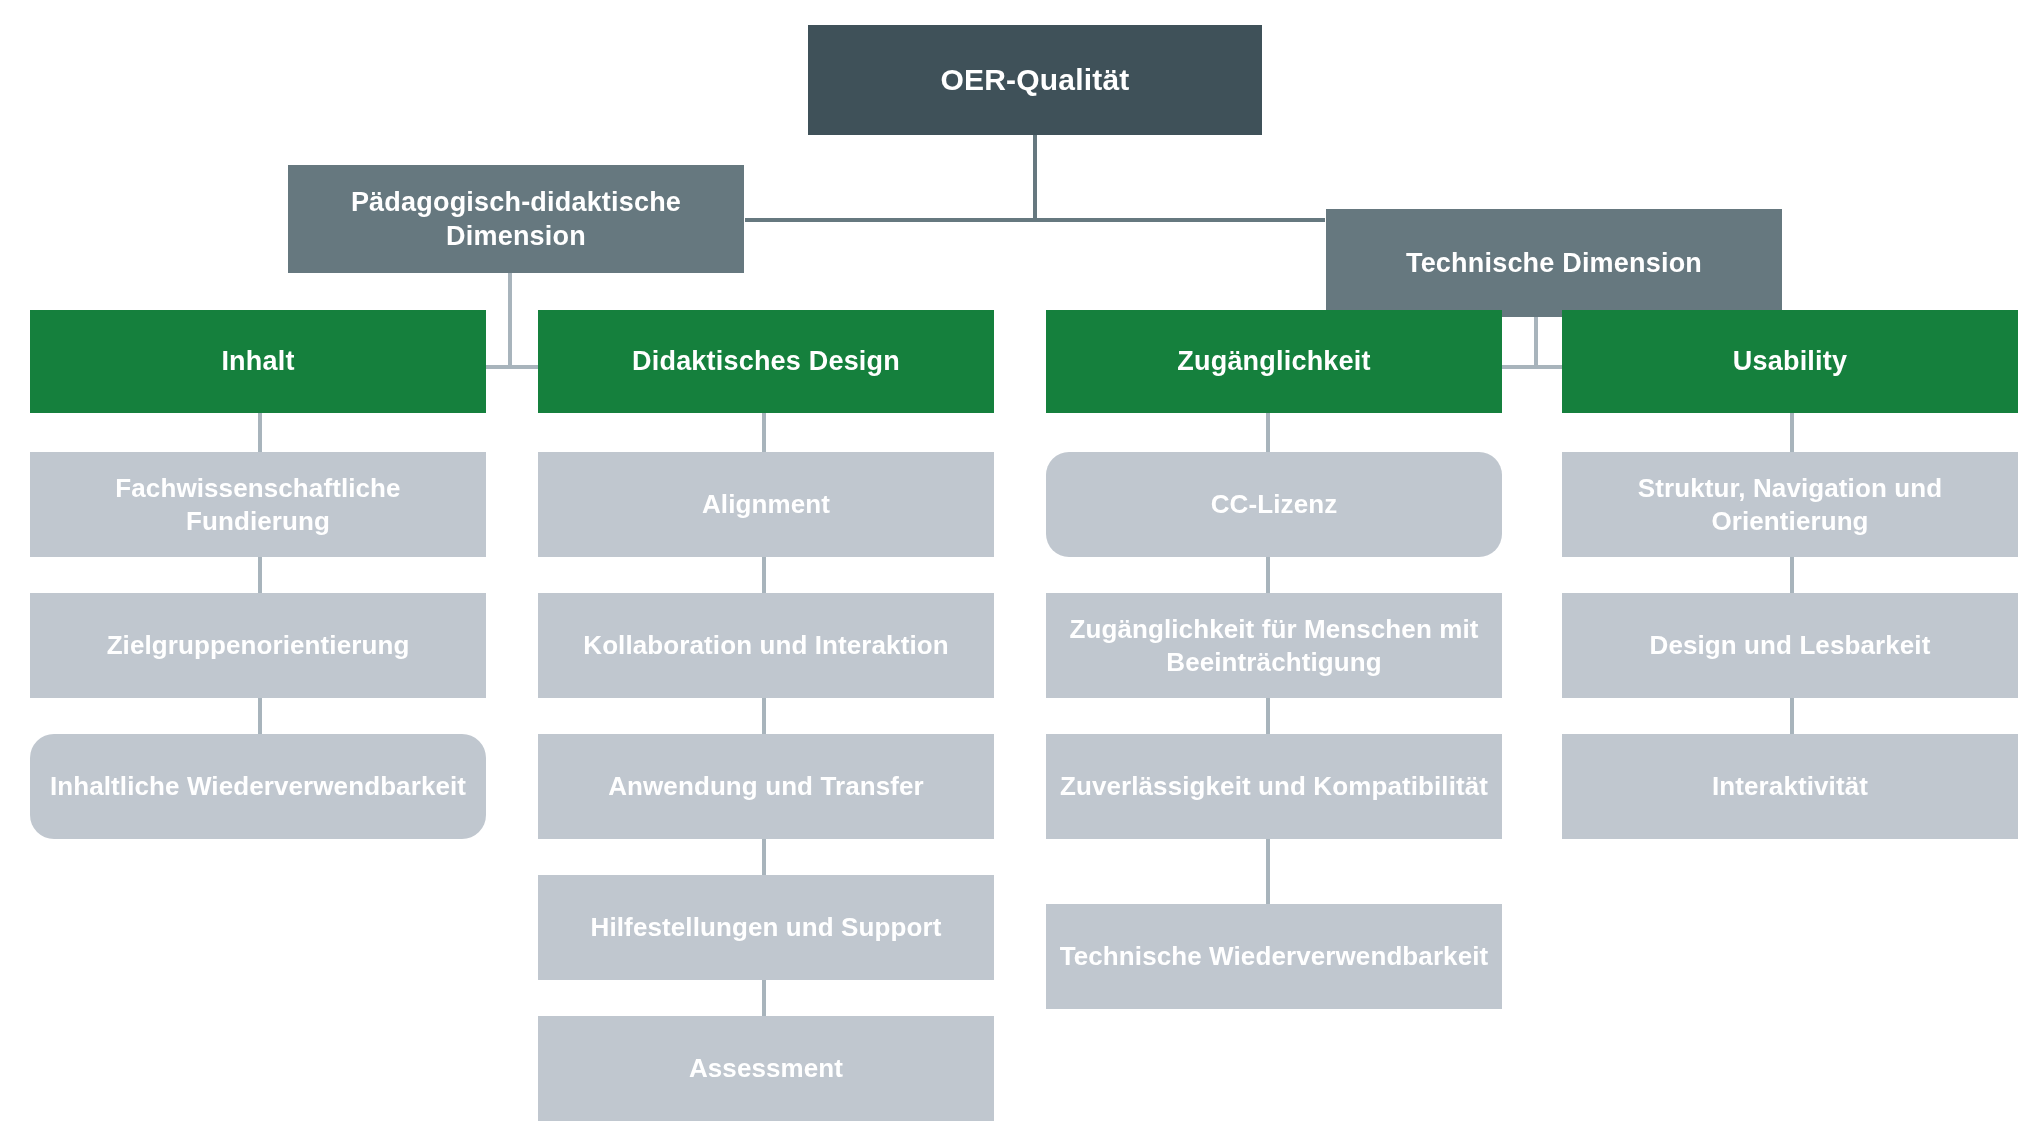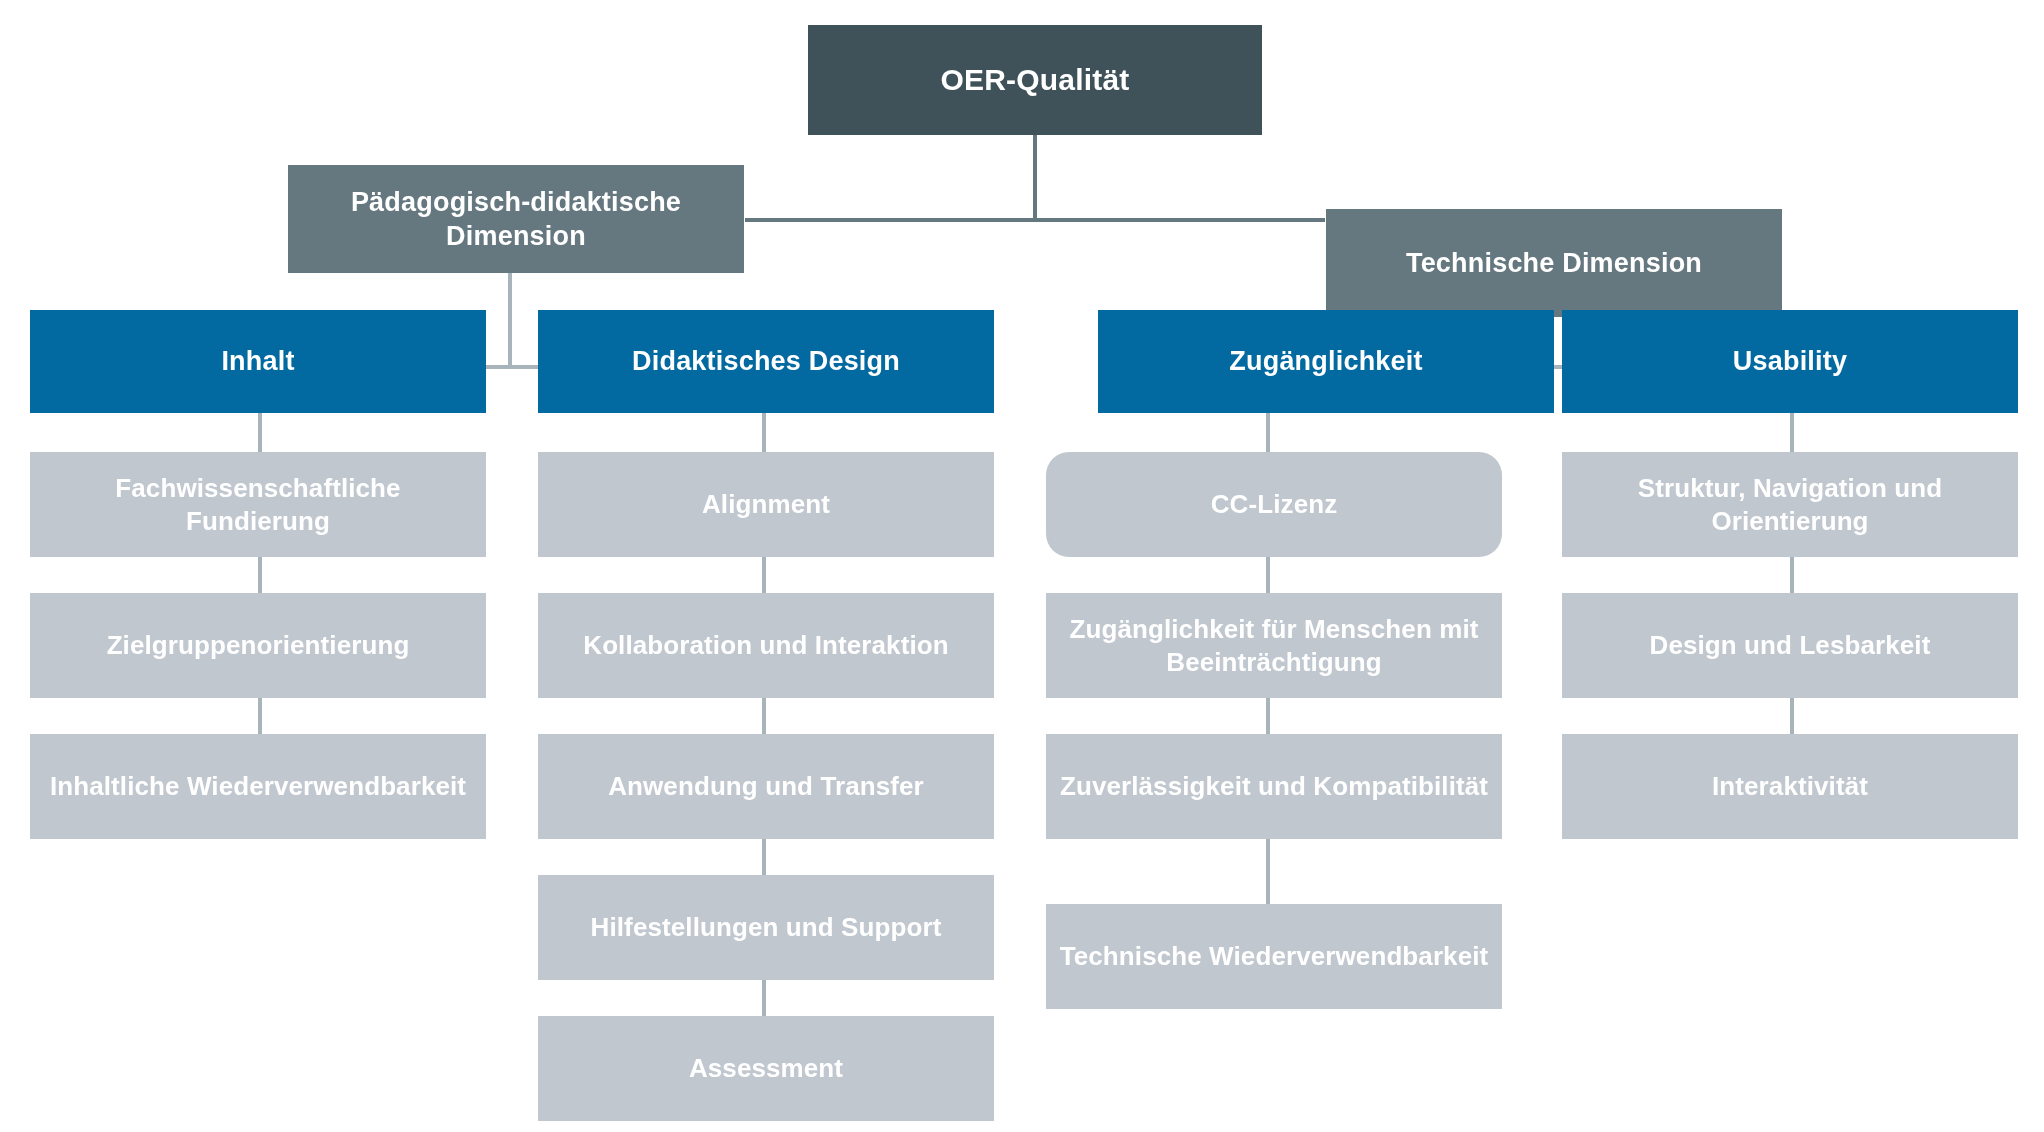--- a/index.html
+++ b/index.html
@@ -17,21 +17,21 @@
     text-align:center;
     color:#ffffff;
     font-weight:bold;
     line-height:1.26;
     box-sizing:border-box;
     padding:4px 12px;
     z-index:3;
   }
   .lvl-root{ background:#3f5159; font-size:30px; letter-spacing:.2px; }
   .lvl-dim { background:#66787f; font-size:27px; letter-spacing:.2px; }
-  .lvl-cat { background:#0369a1; font-size:27px; letter-spacing:.2px; }
+  .lvl-cat { background:#15803d; font-size:27px; letter-spacing:.2px; }
   .lvl-leaf{ background:#c0c7cf; font-size:26px; letter-spacing:.1px; }
 
   .conn{
     position:absolute;
     background:#a8b4bc;
     z-index:1;
   }
   .conn.dark{ background:#66787f; }
   .conn.v{ width:4px; }
   .conn.h{ height:4px; }
@@ -60,26 +60,26 @@
   <div class="conn v" style="left:1266px;top:413px;width:4px;height:565px;"></div>
   <div class="conn v" style="left:1790px;top:413px;width:4px;height:422px;"></div>
 
   <div class="node lvl-root" style="left:808px;top:25px;width:454px;height:110px;">OER-Qualität</div>
 
   <div class="node lvl-dim" style="left:288px;top:165px;width:456px;height:108px;">Pädagogisch-didaktische Dimension</div>
   <div class="node lvl-dim" style="left:1326px;top:165px;width:456px;height:108px;margin-top:44px;">Technische Dimension</div>
 
   <div class="node lvl-cat" style="left:30px;top:310px;width:456px;height:103px;">Inhalt</div>
   <div class="node lvl-cat" style="left:538px;top:310px;width:456px;height:103px;">Didaktisches Design</div>
-  <div class="node lvl-cat" style="left:1098px;top:310px;width:456px;height:103px;">Zugänglichkeit</div>
+  <div class="node lvl-cat" style="left:1046px;top:310px;width:456px;height:103px;">Zugänglichkeit</div>
   <div class="node lvl-cat" style="left:1562px;top:310px;width:456px;height:103px;">Usability</div>
 
   <div class="node lvl-leaf" style="left:30px;top:452px;width:456px;height:105px;">Fachwissenschaftliche Fundierung</div>
   <div class="node lvl-leaf" style="left:30px;top:593px;width:456px;height:105px;">Zielgruppenorientierung</div>
-  <div class="node lvl-leaf" style="left:30px;top:734px;width:456px;height:105px;">Inhaltliche Wiederverwendbarkeit</div>
+  <div class="node lvl-leaf" style="left:30px;top:734px;width:456px;height:105px;border-radius:24px;">Inhaltliche Wiederverwendbarkeit</div>
 
   <div class="node lvl-leaf" style="left:538px;top:452px;width:456px;height:105px;">Alignment</div>
   <div class="node lvl-leaf" style="left:538px;top:593px;width:456px;height:105px;">Kollaboration und Interaktion</div>
   <div class="node lvl-leaf" style="left:538px;top:734px;width:456px;height:105px;">Anwendung und Transfer</div>
   <div class="node lvl-leaf" style="left:538px;top:875px;width:456px;height:105px;">Hilfestellungen und Support</div>
   <div class="node lvl-leaf" style="left:538px;top:1016px;width:456px;height:105px;padding-left:12px;">Assessment</div>
 
   <div class="node lvl-leaf" style="left:1046px;top:452px;width:456px;height:105px;border-radius:23px;">CC-Lizenz</div>
   <div class="node lvl-leaf" style="left:1046px;top:593px;width:456px;height:105px;">Zugänglichkeit für Menschen mit Beeinträchtigung</div>
   <div class="node lvl-leaf" style="left:1046px;top:734px;width:456px;height:105px;">Zuverlässigkeit und Kompatibilität</div>

